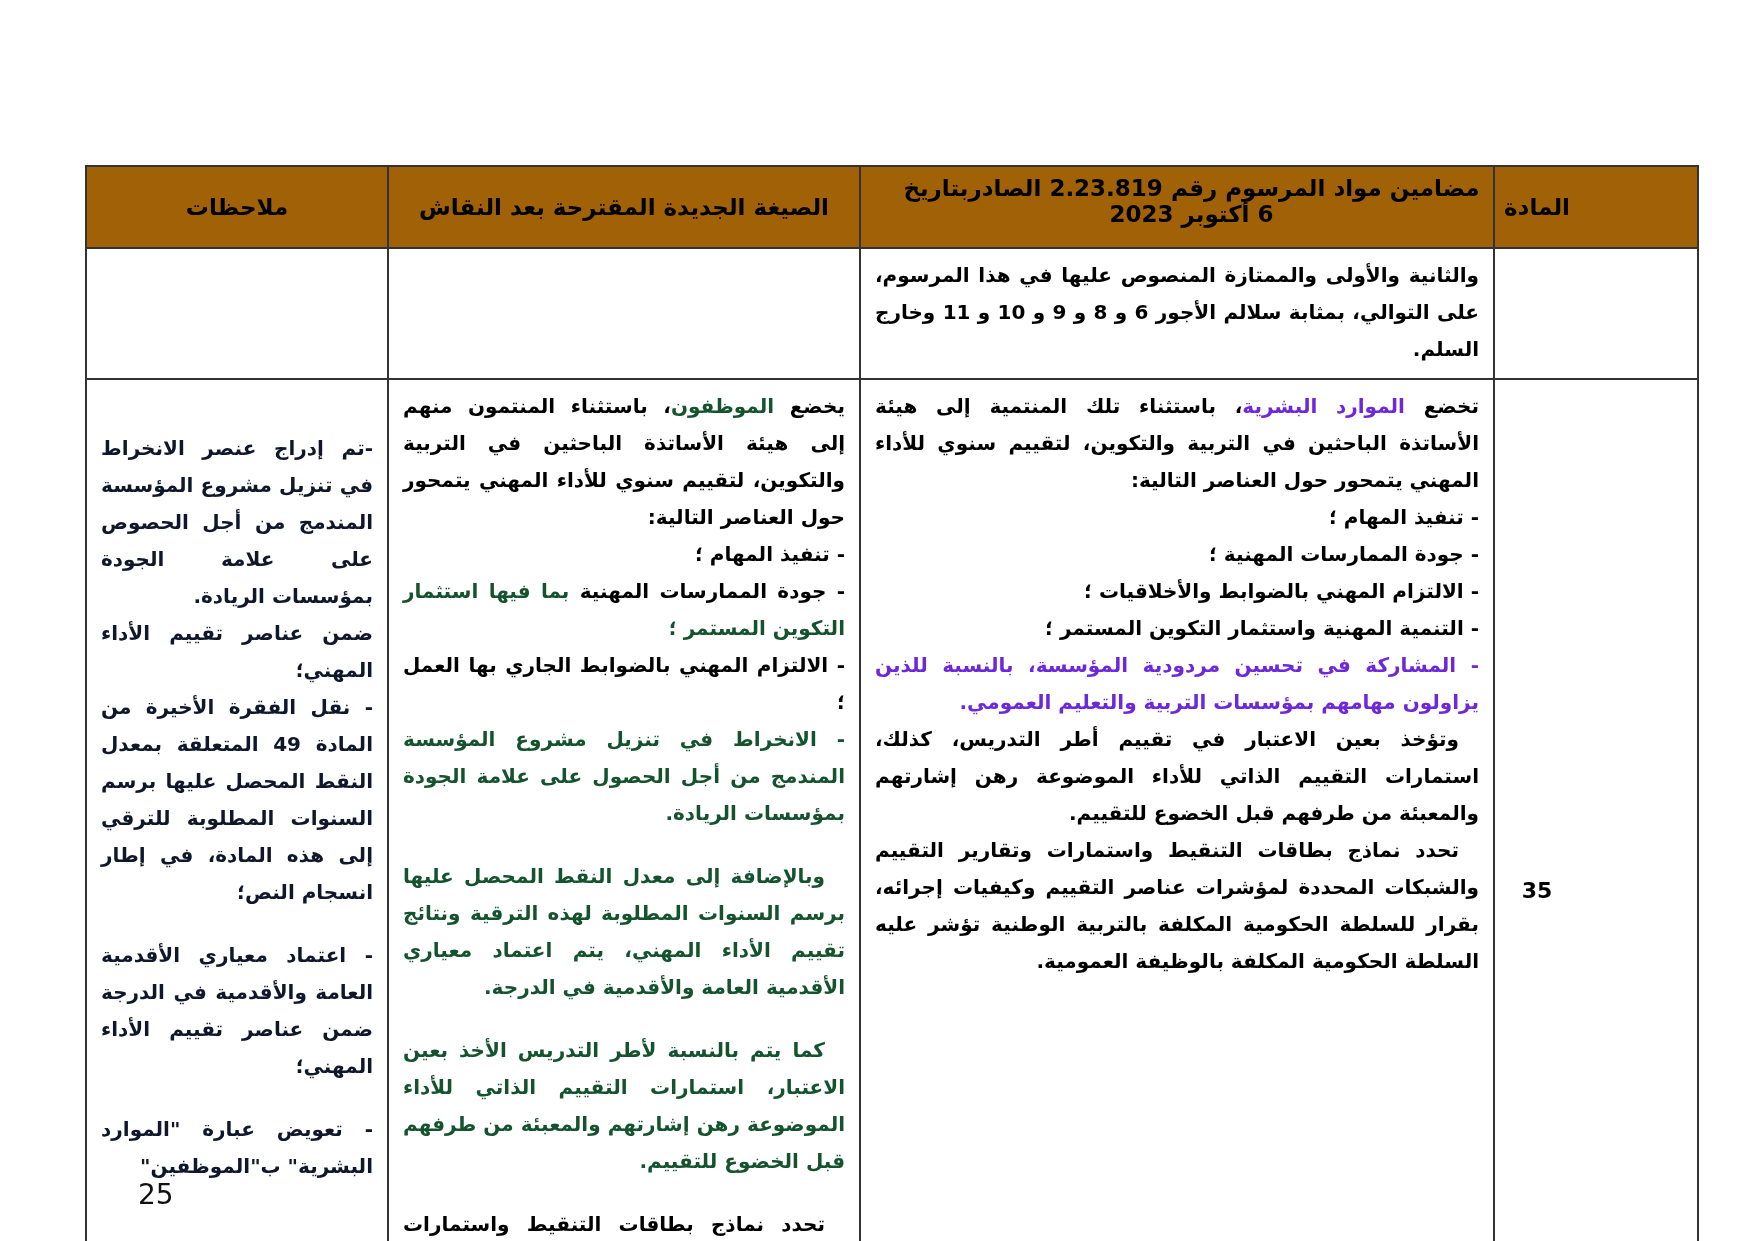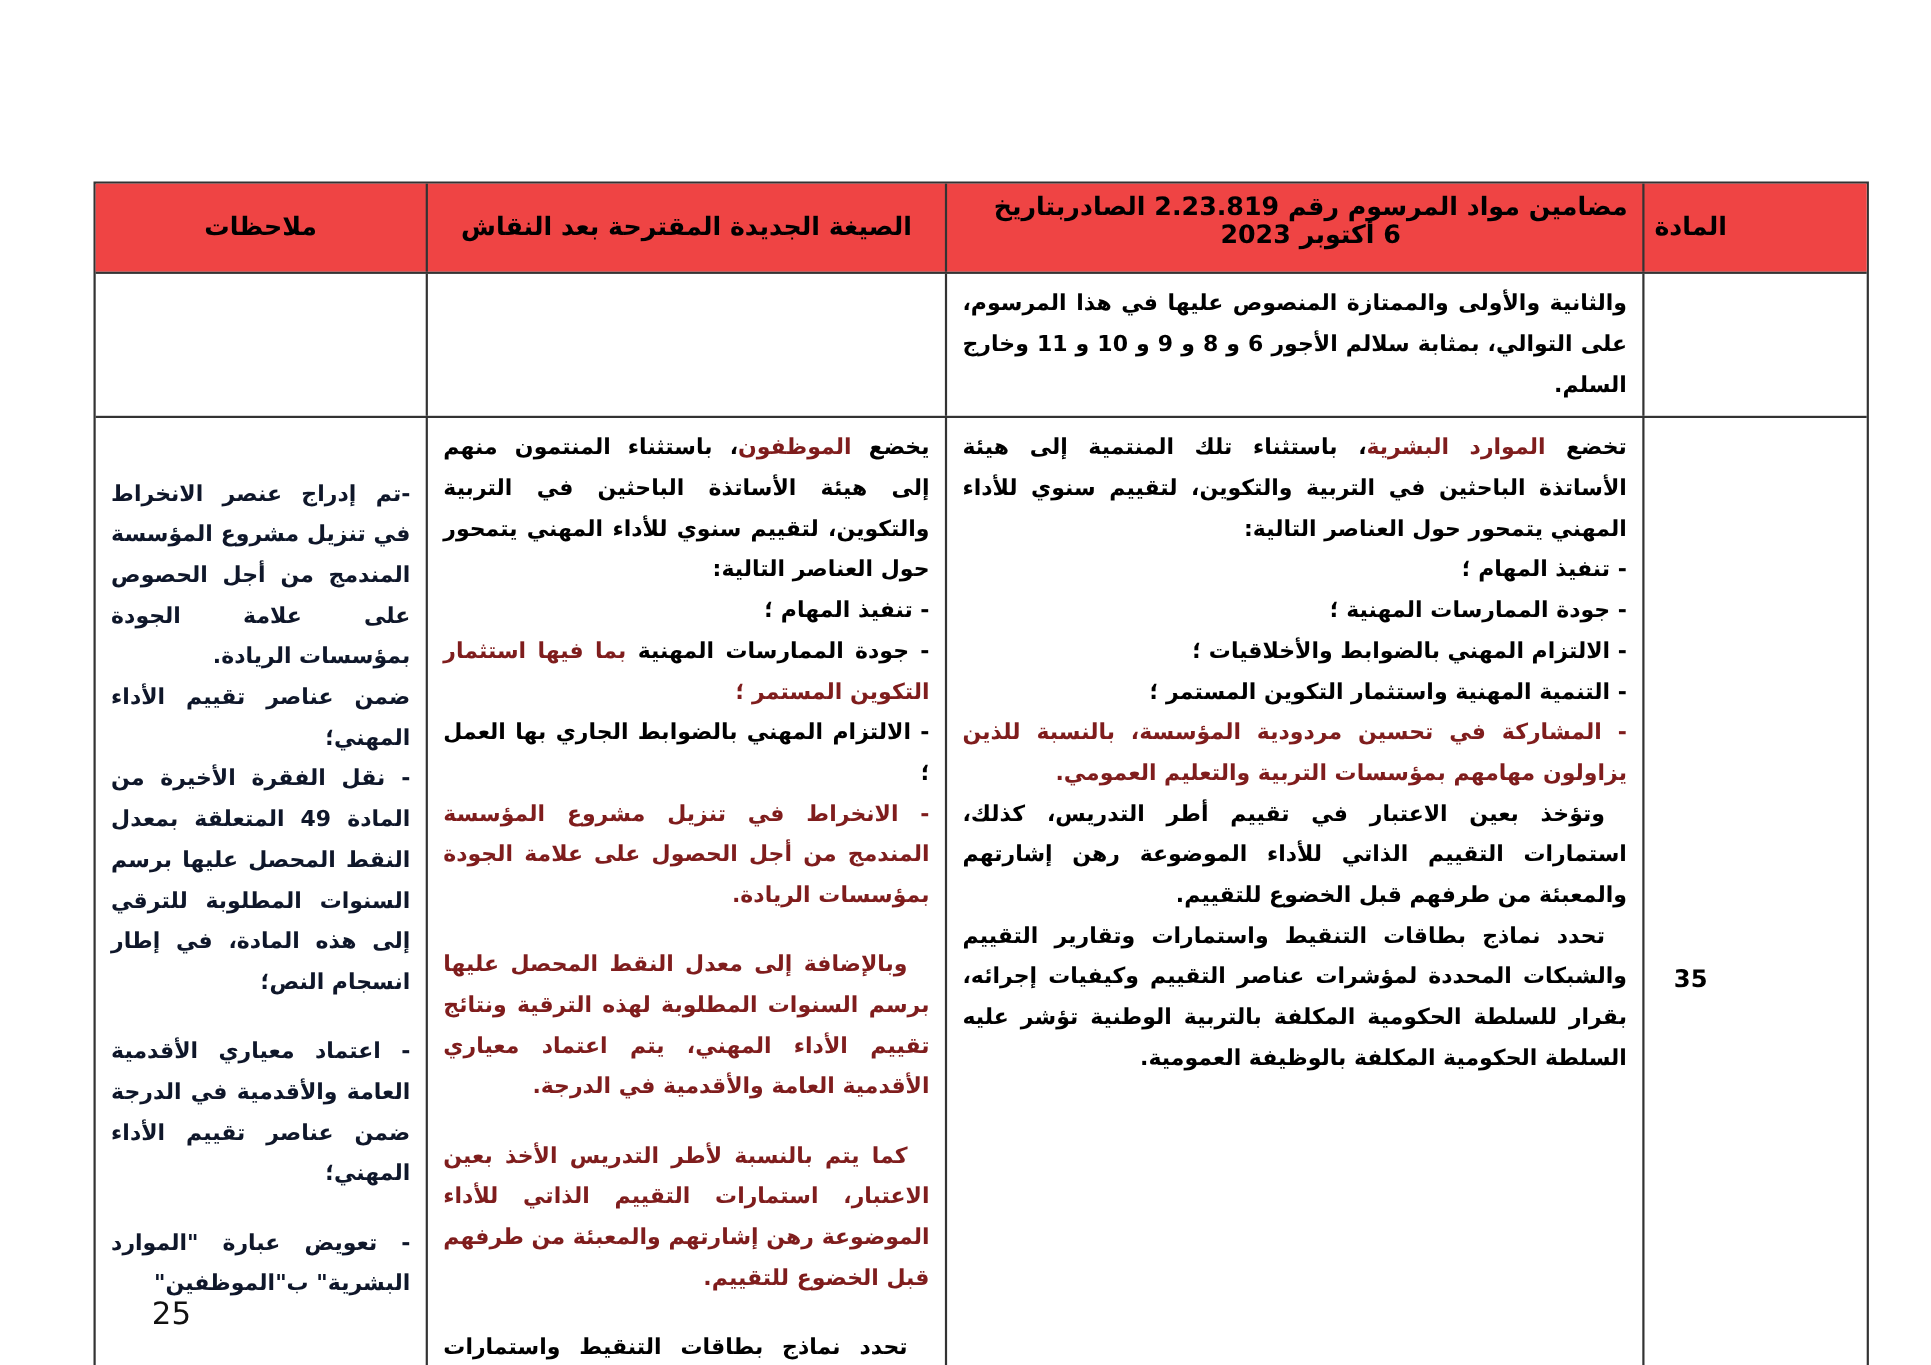--- a/index.html
+++ b/index.html
@@ -15,41 +15,41 @@
   .row{display:flex;align-items:stretch;}
   .row + .row{border-top:2px solid #333;}
   .cell{box-sizing:border-box;flex:0 0 auto;}
   .cell + .cell{border-left:2px solid #333;}
   .col-notes{width:300px;}
   .col-proposed{width:472px;}
   .col-decree{width:634px;}
   .col-article{width:86px;}
 
   
-  .hdr{background:#ef4444;min-height:80px;}
+  .hdr{background:#a16207;min-height:80px;}
   .hdr .cell{
     display:flex;align-items:center;justify-content:center;
     direction:rtl;text-align:center;
     font-size:23px;font-weight:700;color:#000;
     padding:6px 10px;
   }
   .hdr .col-decree{align-items:flex-start;padding-top:8px;padding-left:39px;}
 
   
   .bcell{
     direction:rtl;text-align:justify;
     font-size:20px;font-weight:700;color:#000;
     padding:8px 14px 10px 14px;
   }
   .para{margin:0;line-height:1.85;}
   .para.gap{margin-top:26px;}
   .para.ind{text-indent:20px;}
   .c-k{color:#000;}
-  .c-r{color:#7f1d1d;margin-top:15px;}
-  .c-b{color:#7f1d1d;}
+  .c-r{color:#6d28d9;margin-top:15px;}
+  .c-b{color:#14532d;}
 
   .notes-cell{color:#2276B9;}
   .notes-cell .c-k{color:#0f172a;}
   .pt-lg{padding-top:50px;}
   .pt-md{padding-top:26px;}
 
   .article-cell{
     display:flex;align-items:center;justify-content:center;
     font-size:22px;font-weight:700;color:#000;direction:rtl;
   }

